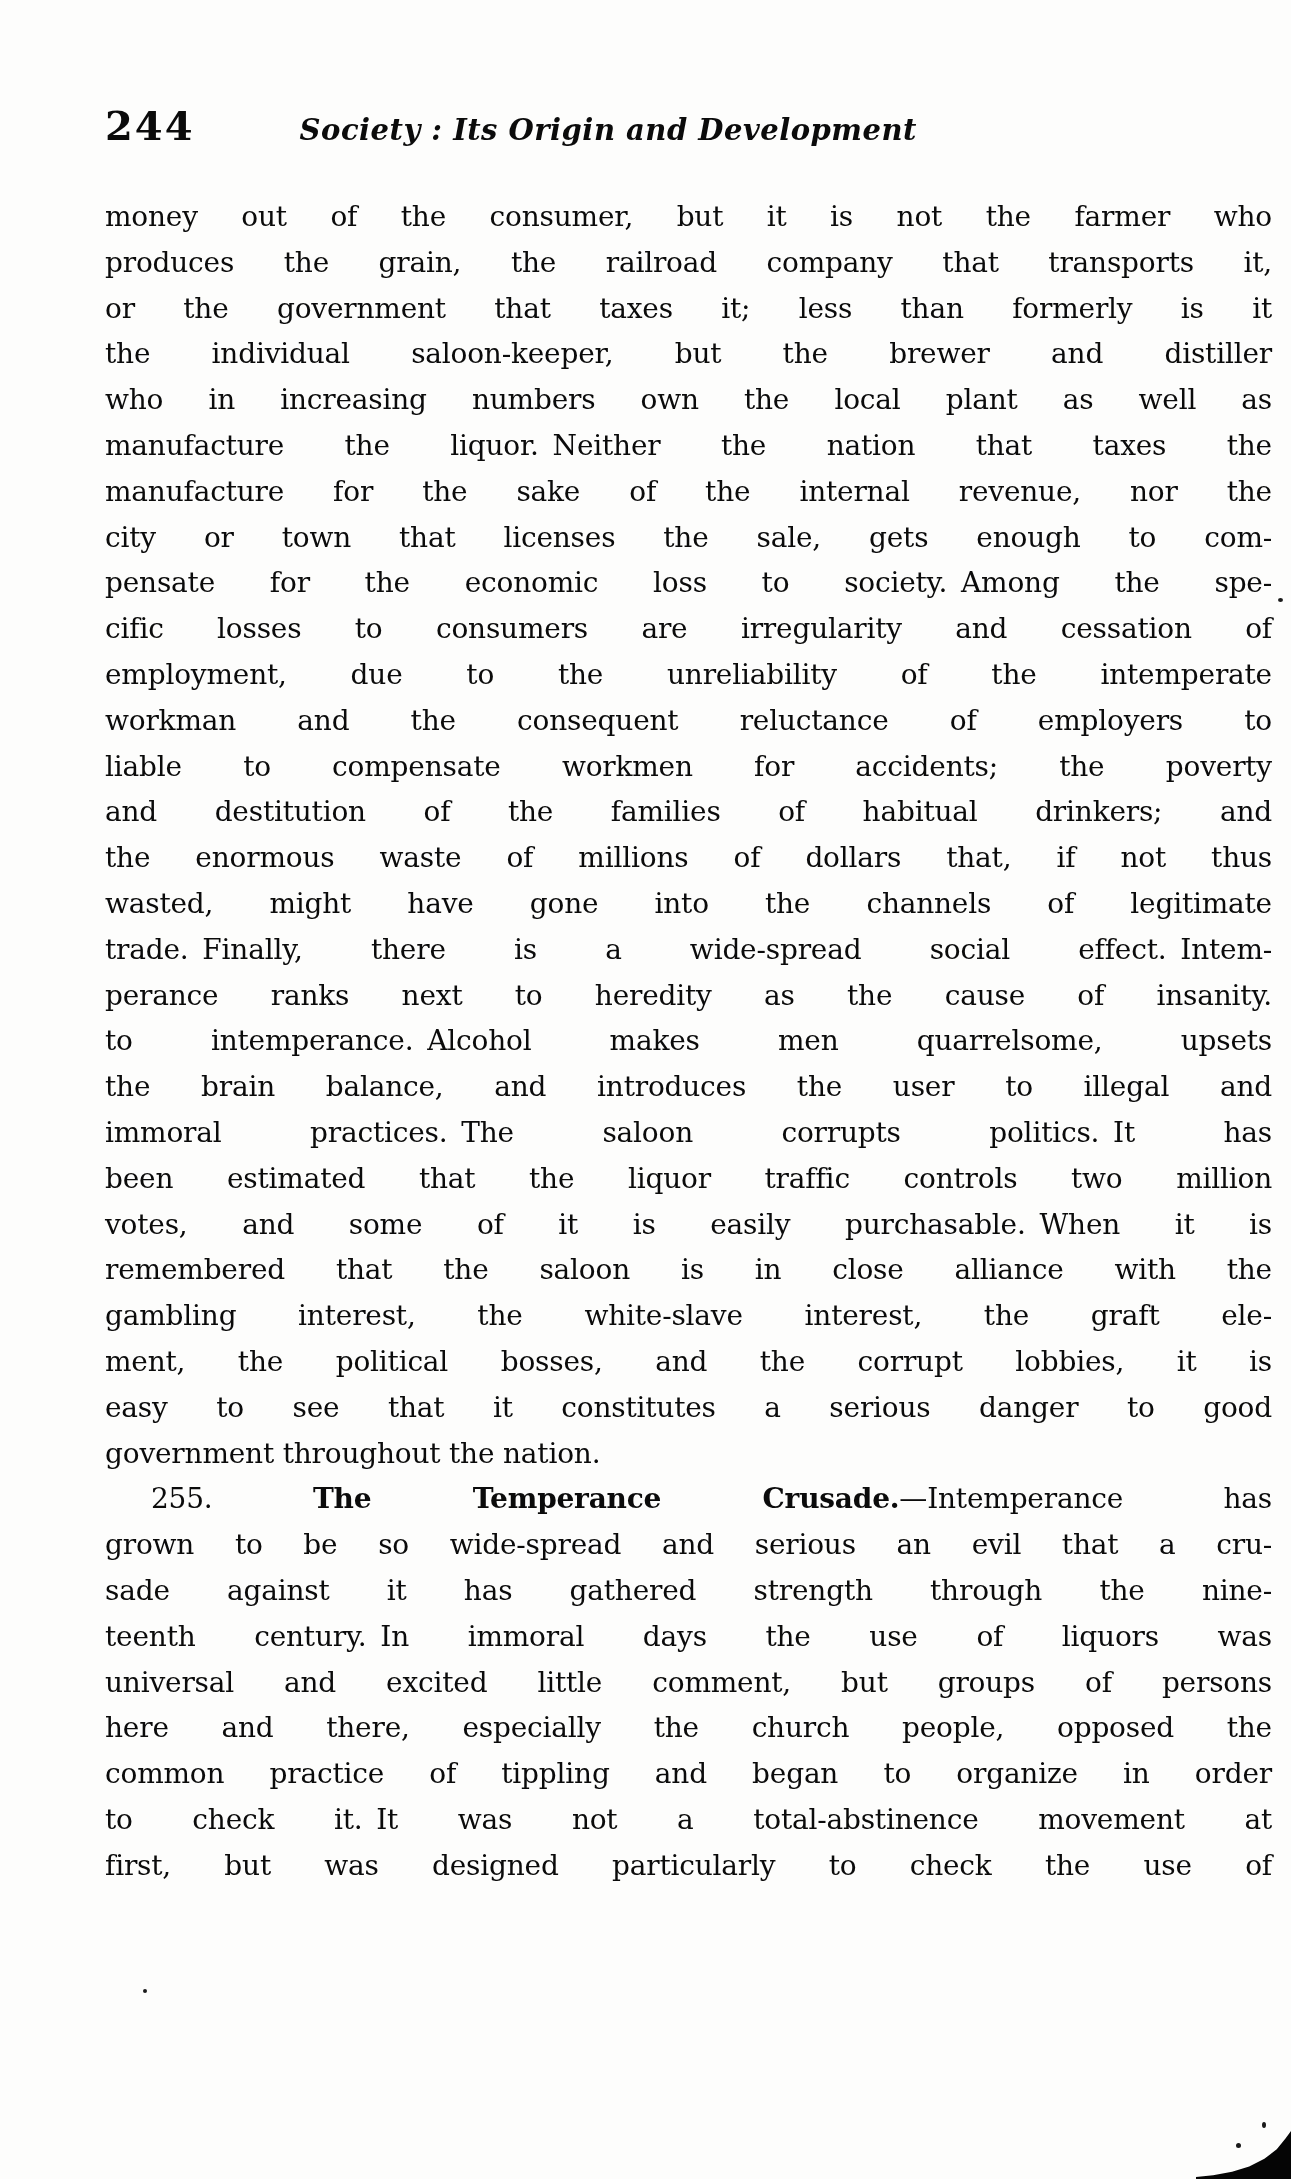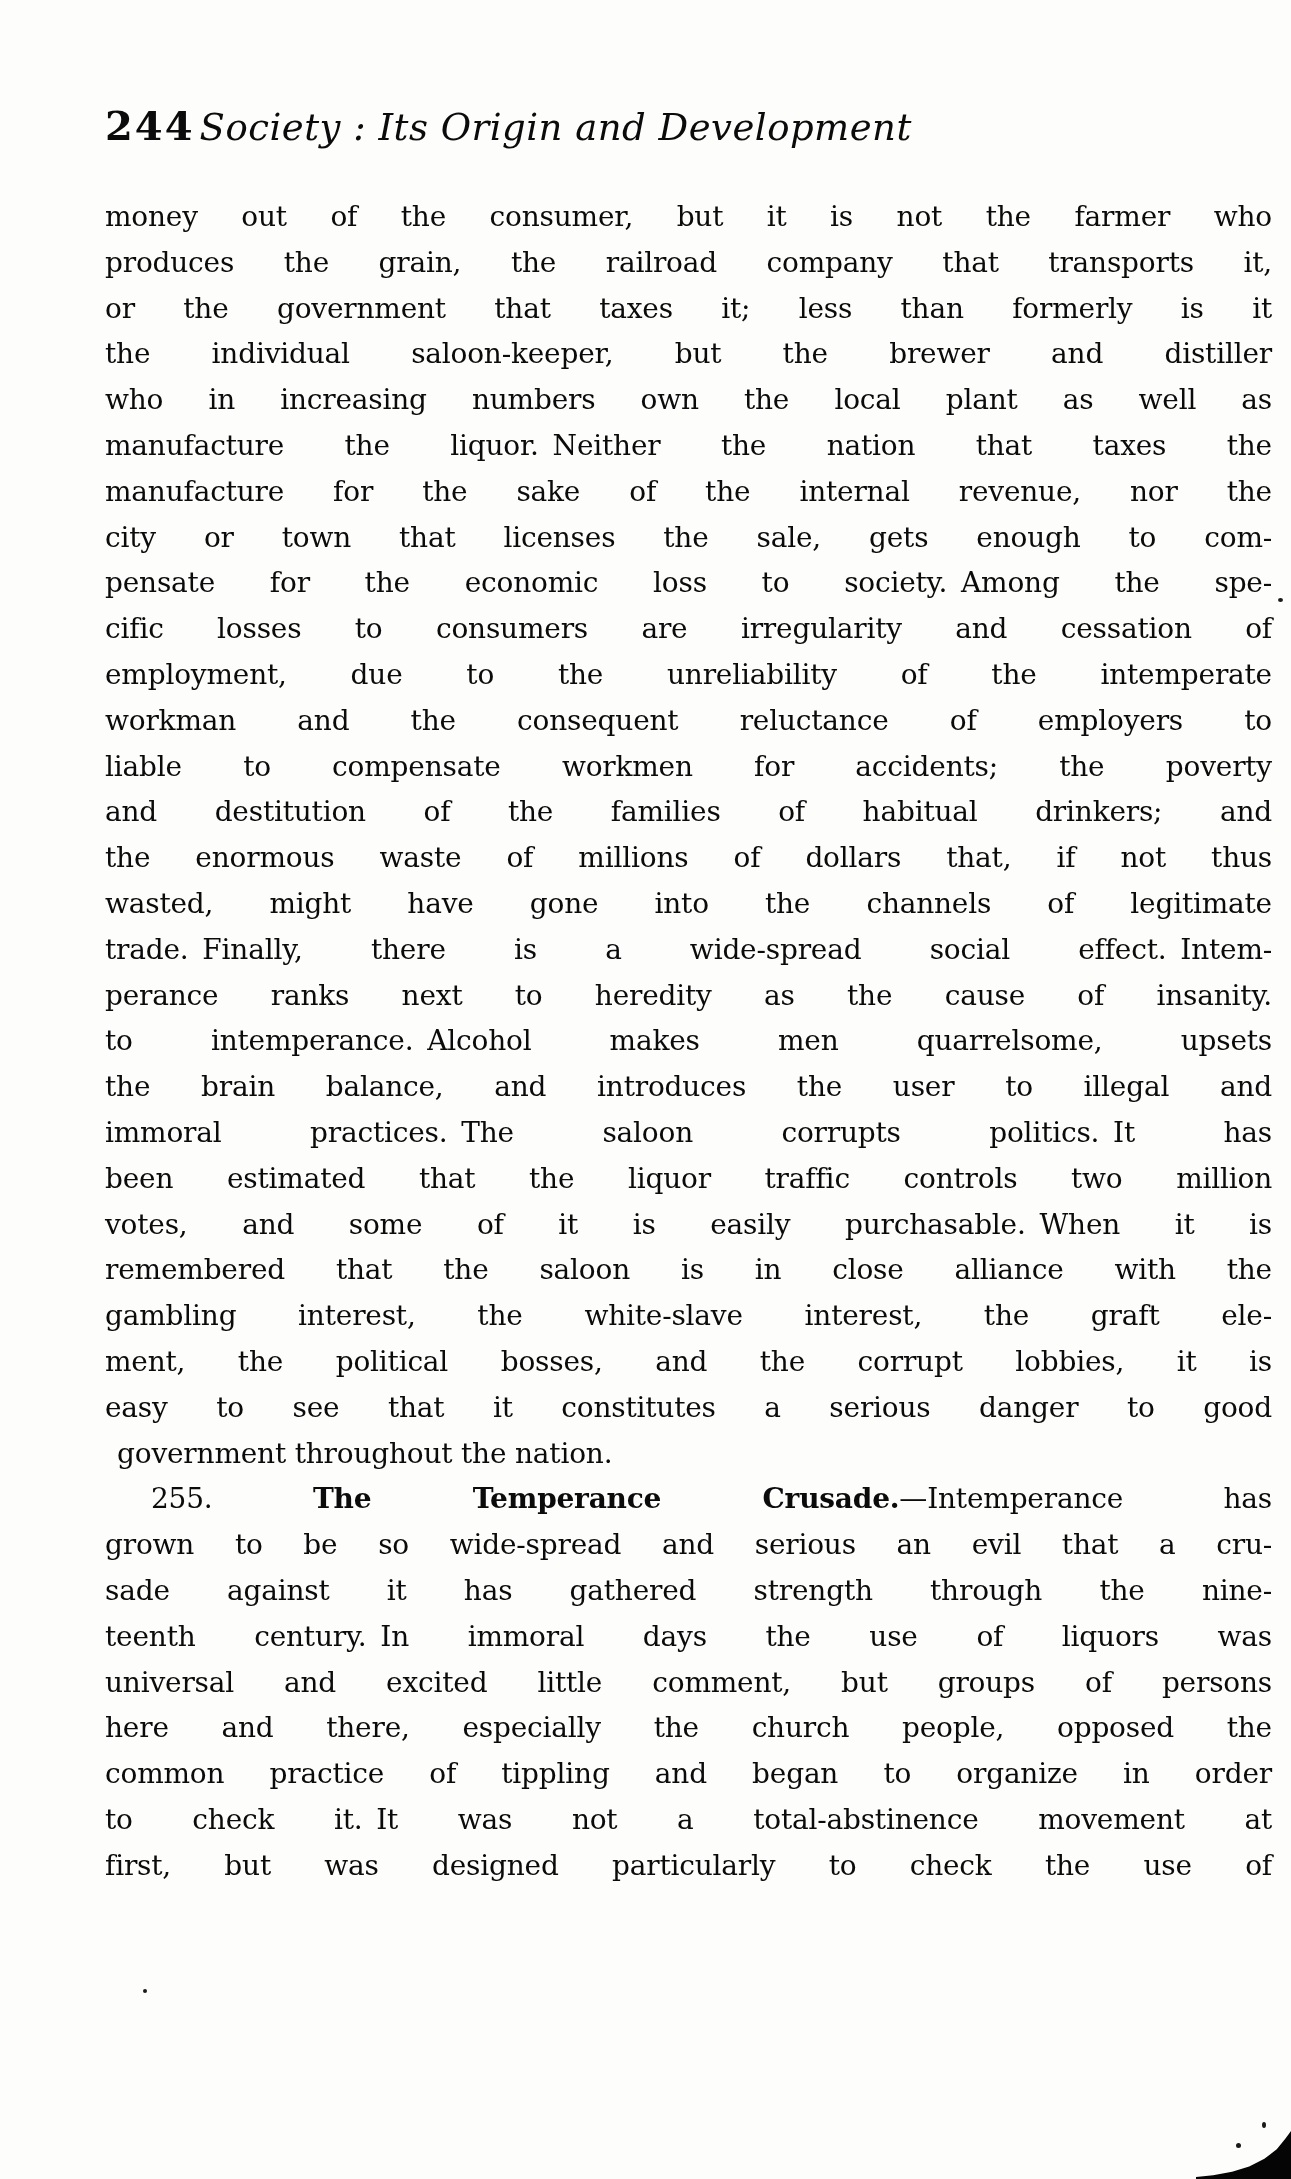--- a/index.html
+++ b/index.html
@@ -25,43 +25,43 @@
     line-height: 1.2;
   }
   .page-number {
     display: inline-block;
     font-size: 40px;
     font-weight: 600;
     letter-spacing: 2px;
   }
   .running-title {
     display: inline-block;
-    font-size: 37px;
+    margin-left: 100px;
+    font-size: 29px;
     font-style: italic;
-    font-weight: 400;
+    font-weight: 700;
     letter-spacing: 0.5px;
   }
   .body-text {
     position: absolute;
     top: 194px;
     left: 105px;
     width: 1167px;
     font-size: 28px;
     line-height: 45.8px;
     letter-spacing: -0.2px;
   }
   .tline {
     text-align: justify;
     text-align-last: justify;
     height: 45.8px;
     overflow: visible;
   }
   .tline.para-end {
     text-align-last: left;
-    margin-left: 12px;
   }
   .tline.indented {
     padding-left: 46px;
   }
   .section-heading {
     font-weight: 700;
   }
   .scan-corner-artifact {
     position: absolute;
     right: 0;

